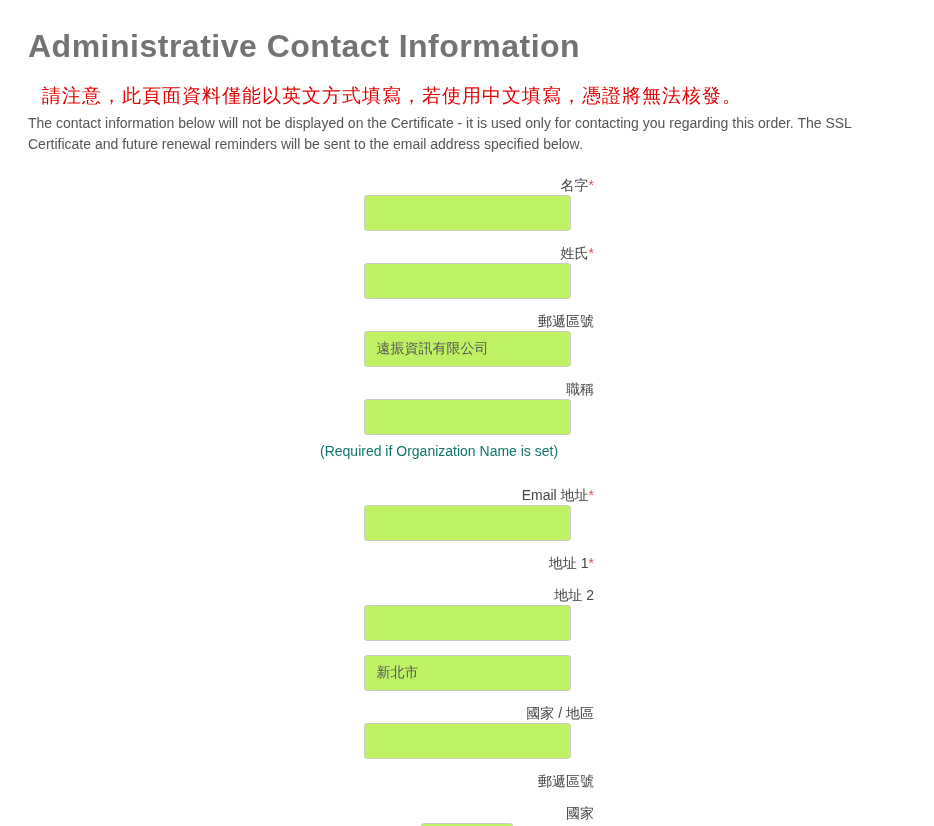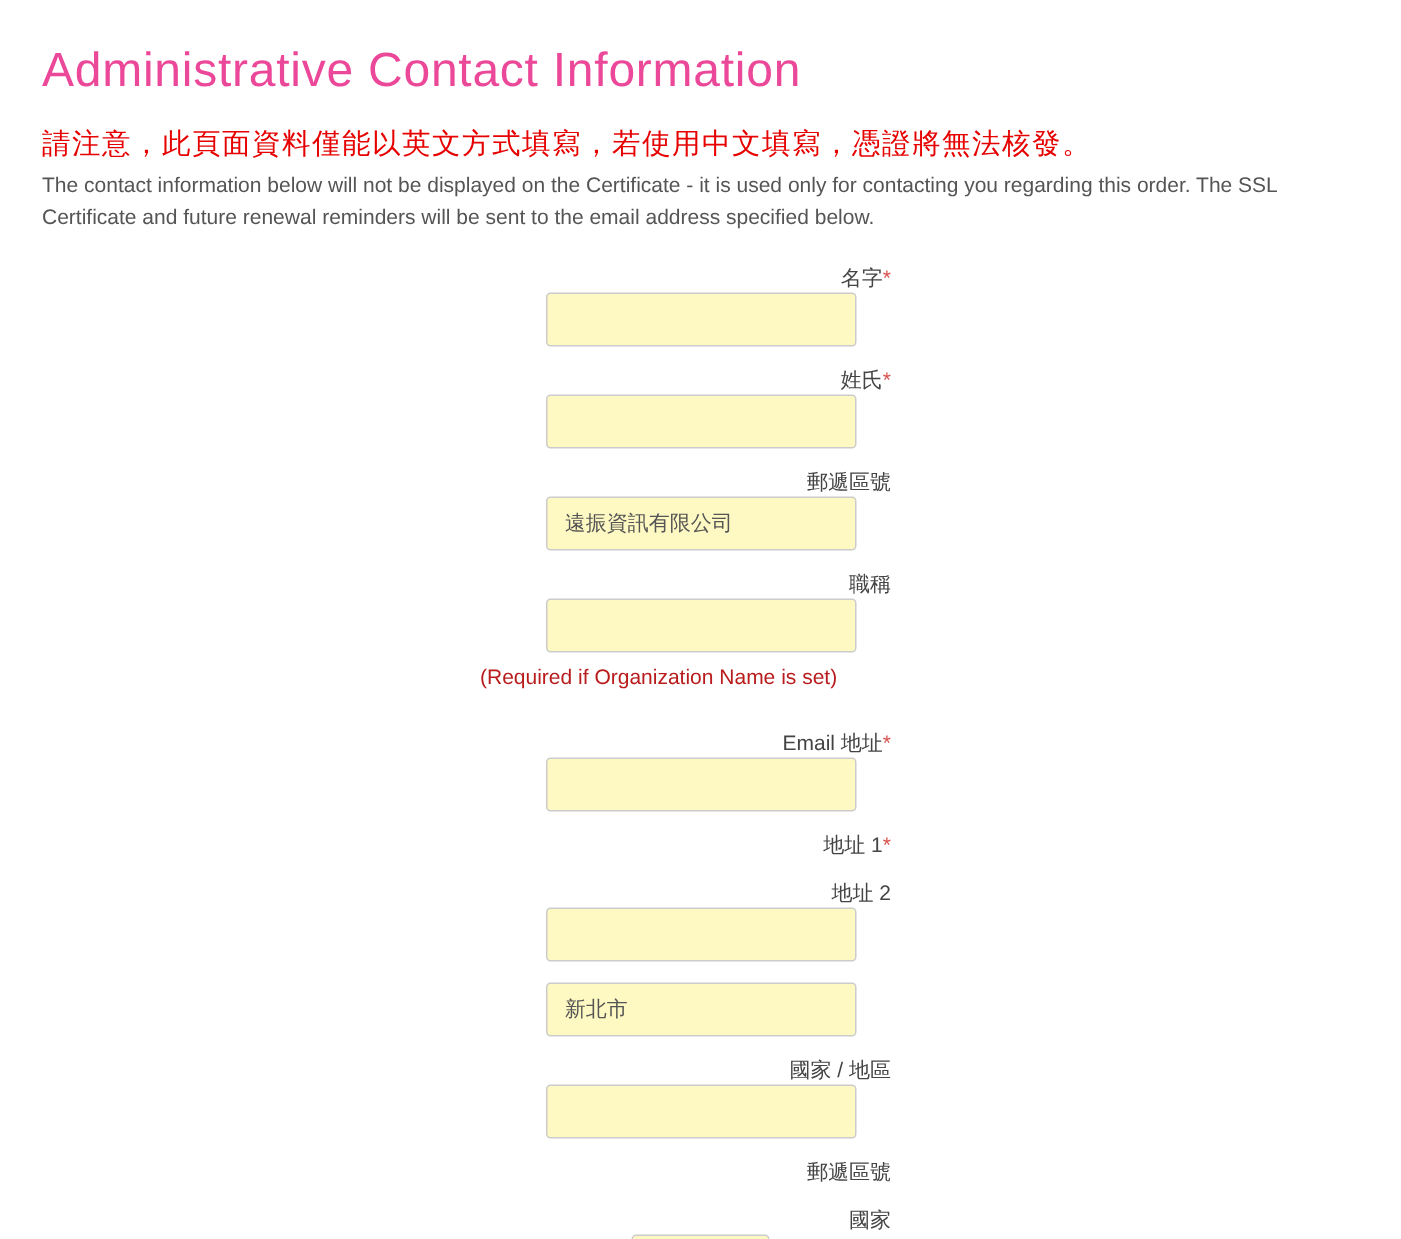--- a/index.html
+++ b/index.html
@@ -5,31 +5,32 @@
   * { box-sizing: border-box; }
   body {
     margin: 0;
     padding: 20px 28px;
     font-family: "Helvetica Neue", Helvetica, Arial, "Microsoft JhengHei", sans-serif;
     color: #555;
     background: #fff;
     width: 934px;
   }
   h1 {
-    font-weight: 400;
+    font-weight: 700;
     font-size: 32px;
-    color: #ec4899;
+    color: #737373;
     margin: 8px 0 18px 0;
     letter-spacing: 0.5px;
   }
   .warning {
     color: #e60000;
     font-size: 19px;
     margin-bottom: 4px;
     letter-spacing: 1px;
+    margin-left: 14px;
   }
   .desc {
     color: #555;
     font-size: 14px;
     line-height: 1.5;
     margin-bottom: 22px;
   }
   .form-row {
     display: flex;
     align-items: center;
@@ -47,21 +48,21 @@
   .input-col {
     flex: 1;
     max-width: 555px;
   }
   .form-control {
     width: 100%;
     height: 36px;
     padding: 6px 12px;
     font-size: 14px;
     color: #555;
-    background: #fef9c3;
+    background: #bef264;
     border: 1px solid #ccc;
     border-radius: 3px;
     outline: none;
   }
   select.form-control {
     appearance: none;
     -webkit-appearance: none;
     background-image: none;
     padding-right: 28px;
     background-repeat: no-repeat;
@@ -74,21 +75,21 @@
     content: "▾";
     position: absolute;
     right: 10px;
     top: 50%;
     transform: translateY(-50%);
     color: #555;
     font-size: 12px;
     pointer-events: none;
   }
   .hint {
-    color: #b91c1c;
+    color: #0f766e;
     font-size: 14px;
     margin-top: -6px;
     margin-bottom: 28px;
     padding-left: 292px;
   }
   .submit-row {
     display: flex;
     align-items: center;
     padding-left: 360px;
     margin-top: 4px;

